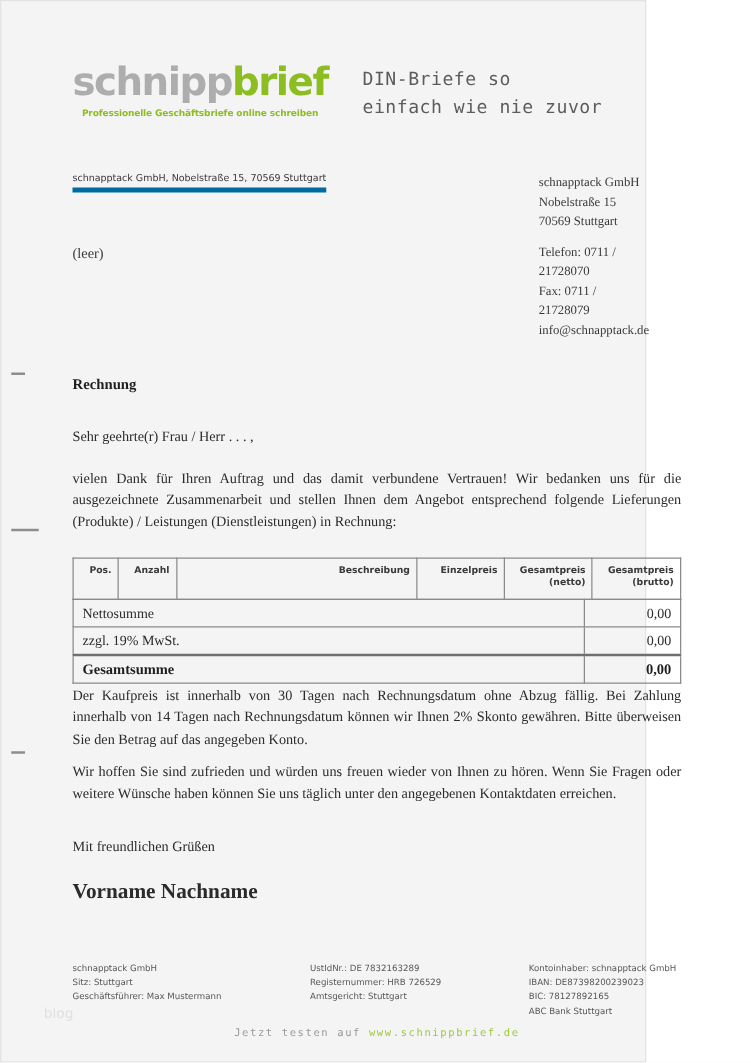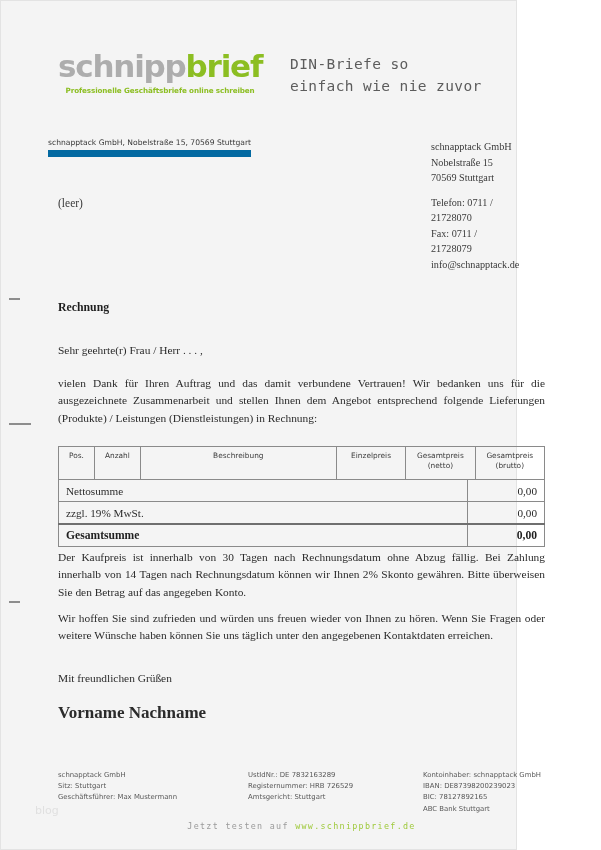--- a/index.html
+++ b/index.html
@@ -76,27 +76,27 @@
     font-size: 14.5px;
     color: #5c5c5c;
     line-height: 1.55;
     letter-spacing: 0.4px;
     white-space: nowrap;
   }
 
   
   #sender-line {
     position: absolute;
-    left: 47px;
+    left: 57px;
     top: 137px;
     font-family: "DejaVu Sans", sans-serif;
     font-size: 7.6px;
     color: #3a3a3a;
     padding-bottom: 3px;
-    border-bottom: 7px solid #0369a1;
+    border-bottom: 4px solid #0369a1;
     white-space: nowrap;
   }
 
   
   #recipient {
     position: absolute;
     left: 57px;
     top: 196px;
     font-size: 11.5px;
     color: #3a3a3a;
@@ -146,22 +146,22 @@
     left: 57px;
     top: 445px;
     width: 487px;
     border-collapse: collapse;
     font-size: 7.4px;
     color: #3a3a3a;
     font-family: "DejaVu Sans", sans-serif;
   }
   #items-table th {
     border: 1px solid #8a8a8a;
-    font-weight: normal;
-    text-align: center;
+    font-weight: bold;
+    text-align: right;
     vertical-align: top;
     padding: 4px 5px 8px 5px;
     line-height: 1.35;
     margin-left: 15px;
   }
   .col-pos   { width: 28px; }
   .col-anz   { width: 38px; }
   .col-besc  { width: 227px; }
   .col-einz  { width: 64px; }
   .col-netto { width: 62px; }

